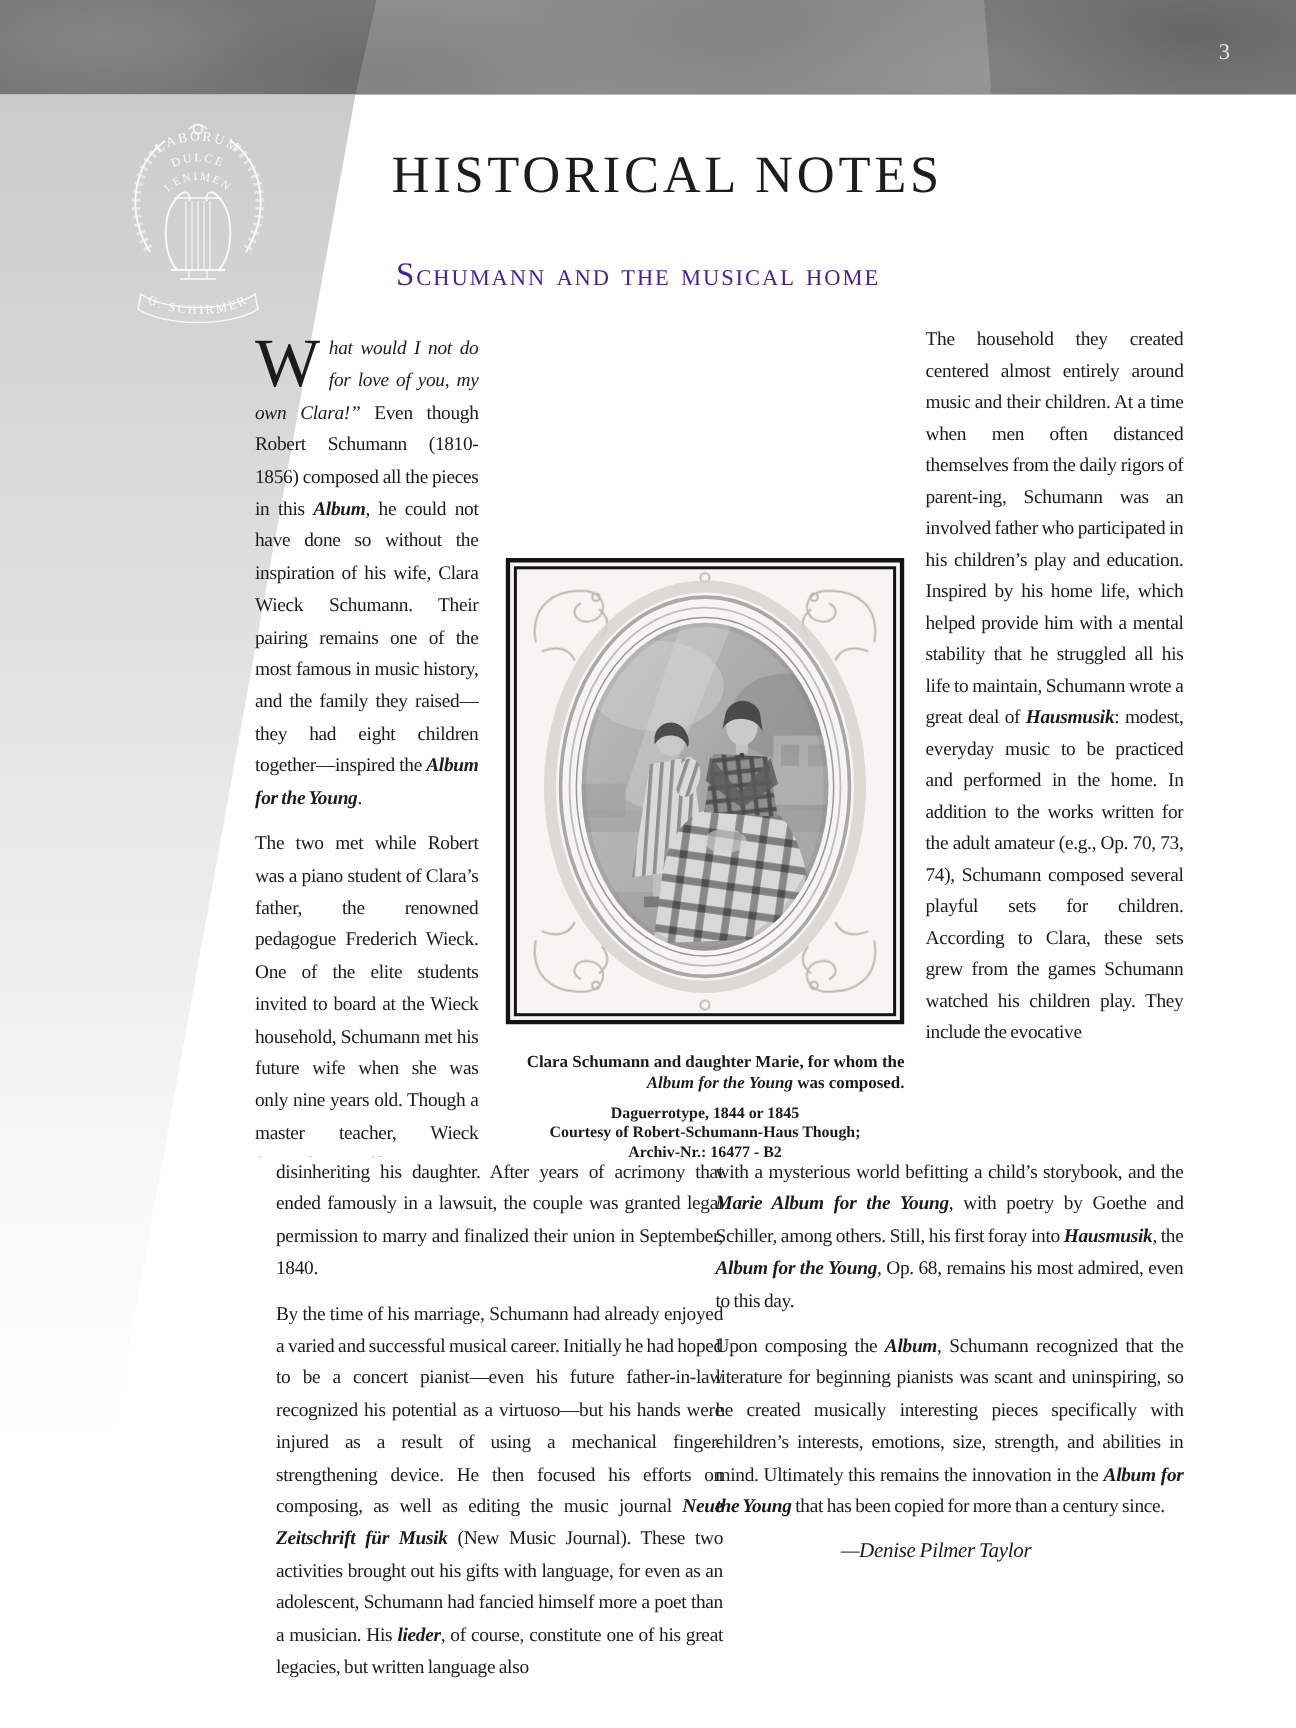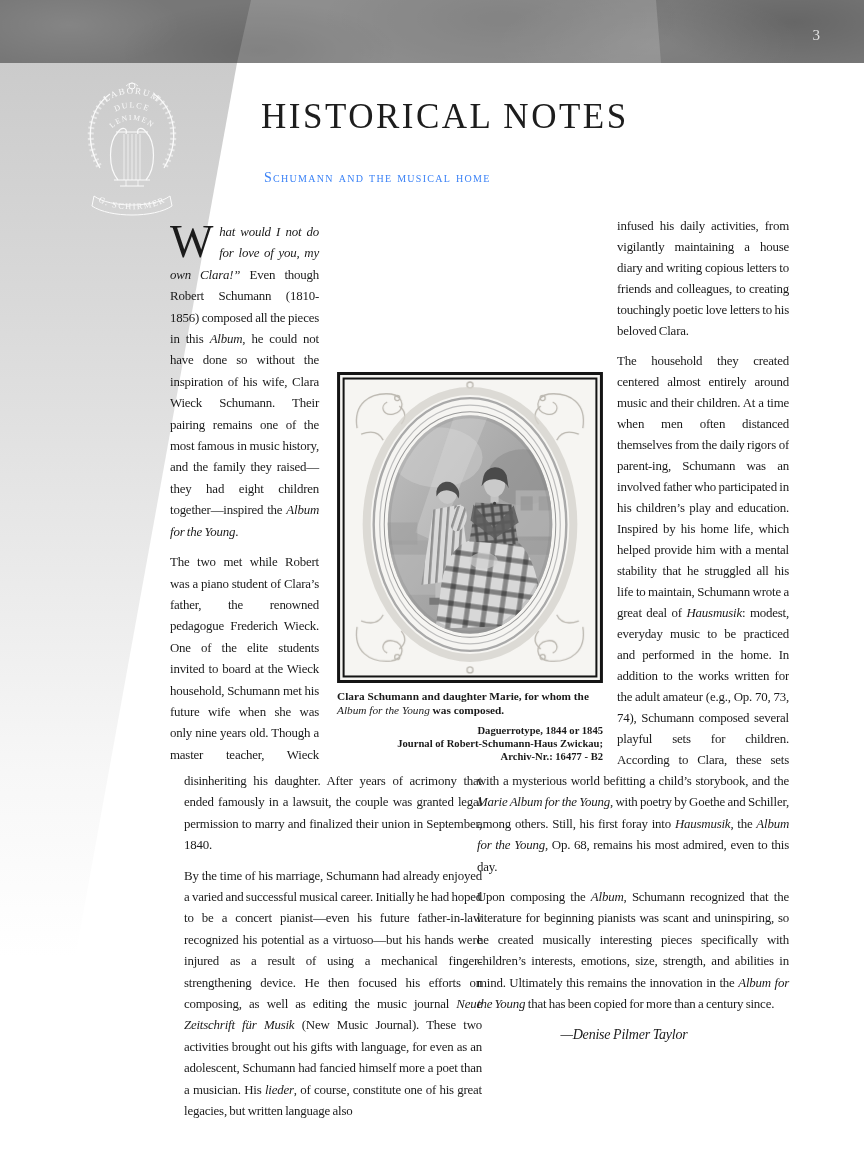--- a/index.html
+++ b/index.html
@@ -25,44 +25,44 @@
     background:linear-gradient(to bottom,#cbcbcb 0%,#d9d9d9 22%,#e9e9e9 45%,#f7f7f7 65%,#ffffff 82%);
     clip-path:polygon(0 0,237px 0,40px 100%,0 100%);}
 
   .emblem{position:absolute;left:80px;top:68px;width:104px;height:158px;opacity:.9;}
   .emb-t{fill:#ffffff;font-family:"Liberation Serif",serif;letter-spacing:1.5px;}
 
   
   .title{position:absolute;left:261px;top:97px;margin:0;font-weight:400;
     font-size:35px;letter-spacing:2.5px;color:#1d1d1d;white-space:nowrap;}
   .subtitle{position:absolute;left:264px;top:170px;margin:0;font-weight:500;
-    font-variant:small-caps;font-size:14px;letter-spacing:1.3px;color:#3b82f6;white-space:nowrap;}
+    font-variant:small-caps;font-size:22px;letter-spacing:1.3px;color:#4c1d95;white-space:nowrap;}
 
   
   .col{position:absolute;font-size:12.9px;line-height:21.4px;text-align:justify;
        letter-spacing:-0.2px;word-spacing:-0.6px;}
   .col p{margin:0 0 9px 0;}
   .col-left-ab{left:170px;top:222px;width:298px;height:549px;overflow:hidden;}
   .col-left-c{left:184px;top:771px;width:298px;}
   .col-right-ab{left:477px;top:216px;width:312px;height:556px;overflow:hidden;line-height:21px;}
   .col-right-c{left:477px;top:771px;width:312px;}
   .spacer-right{float:right;width:141px;height:398px;margin-top:151px;margin-left:8px;}
   .spacer-left{float:left;width:132px;height:399px;margin-top:157px;margin-right:8px;}
   .dropcap{float:left;font-size:46px;line-height:34px;padding:3px 6px 0 0;color:#1b1b1b;}
   .seg-i{font-style:italic;}
   .seg-b{font-weight:bold;}
-  .seg-bi{font-weight:normal;font-style:italic;}
+  .seg-bi{font-weight:bold;font-style:italic;}
   .byline{text-align:center;padding-right:18px;font-style:italic;font-size:14px;margin-top:8px;}
 
   
   .photo{position:absolute;left:337px;top:372px;width:266px;margin:0;}
   .photo svg{display:block;}
-  .cap-main{margin-top:7px;text-align:left;font-size:11.3px;line-height:13.5px;
+  .cap-main{margin-top:19px;text-align:right;font-size:11.3px;line-height:13.5px;
             font-weight:bold;color:#1a1a1a;}
-  .cap-credit{margin-top:7px;text-align:right;font-size:10.6px;line-height:13px;
+  .cap-credit{margin-top:7px;text-align:center;font-size:10.6px;line-height:13px;
             font-weight:bold;color:#1a1a1a;}
 </style>
 </head>
 <body>
 
 <div class="top-band">
   <div class="band-light"></div>
   <div class="page-number">3</div>
 </div>
 
@@ -206,29 +206,28 @@
         <circle cx="157" cy="131" r="1.6" fill="#3f3f3f"></circle>
         <ellipse cx="146" cy="188" rx="14" ry="8" fill="#d0d0d0" opacity=".6"></ellipse>
       </g>
       <ellipse cx="132.5" cy="152" rx="84" ry="111" fill="none" stroke="#7a7a7a" stroke-width="10" opacity=".22"></ellipse>
     </g>
   </svg>
   <figcaption>
     <div class="cap-main"><span class="seg-b">Clara Schumann and daughter Marie, for whom the </span><span class="seg-bi">Album for the Young</span><span class="seg-b"> was composed.</span></div>
     <div class="cap-credit">
       <div>Daguerrotype, 1844 or 1845</div>
-      <div>Journal of Robert-Schumann-Haus Zwickau;</div>
+      <div>Courtesy of Robert-Schumann-Haus Though;</div>
       <div>Archiv-Nr.: 16477 - B2</div>
     </div>
   </figcaption>
 </figure>
 
 <div class="col col-right-ab">
   <span class="spacer-left"></span>
-  <p><span>infused his daily activities, from vigilantly maintaining a house diary and writing copious letters to friends and colleagues, to creating touchingly poetic love letters to his beloved Clara.</span></p>
   <p><span>The household they created centered almost entirely around music and their children. At a time when men often distanced themselves from the daily rigors of parent-ing, Schumann was an involved father who participated in his children’s play and education. Inspired by his home life, which helped provide him with a mental stability that he struggled all his life to maintain, Schumann wrote a great deal of </span><span class="seg-bi">Hausmusik</span><span>: modest, everyday music to be practiced and performed in the home. In addition to the works written for the adult amateur (e.g., Op. 70, 73, 74), Schumann composed several playful sets for children. According to Clara, these sets grew from the games Schumann watched his children play. They include the evocative </span></p>
 </div>
 
 <div class="col col-right-c">
   <p><span>with a mysterious world befitting a child’s storybook, and the </span><span class="seg-bi">Marie Album for the Young</span><span>, with poetry by Goethe and Schiller, among others. Still, his first foray into </span><span class="seg-bi">Hausmusik</span><span>, the </span><span class="seg-bi">Album for the Young</span><span>, Op. 68, remains his most admired, even to this day.</span></p>
   <p><span>Upon composing the </span><span class="seg-bi">Album</span><span>, Schumann recognized that the literature for beginning pianists was scant and uninspiring, so he created musically interesting pieces specifically with children’s interests, emotions, size, strength, and abilities in mind. Ultimately this remains the innovation in the </span><span class="seg-bi">Album for the Young</span><span> that has been copied for more than a century since.</span></p>
   <p class="byline">—Denise Pilmer Taylor</p>
 </div>
 
 </body></html>

